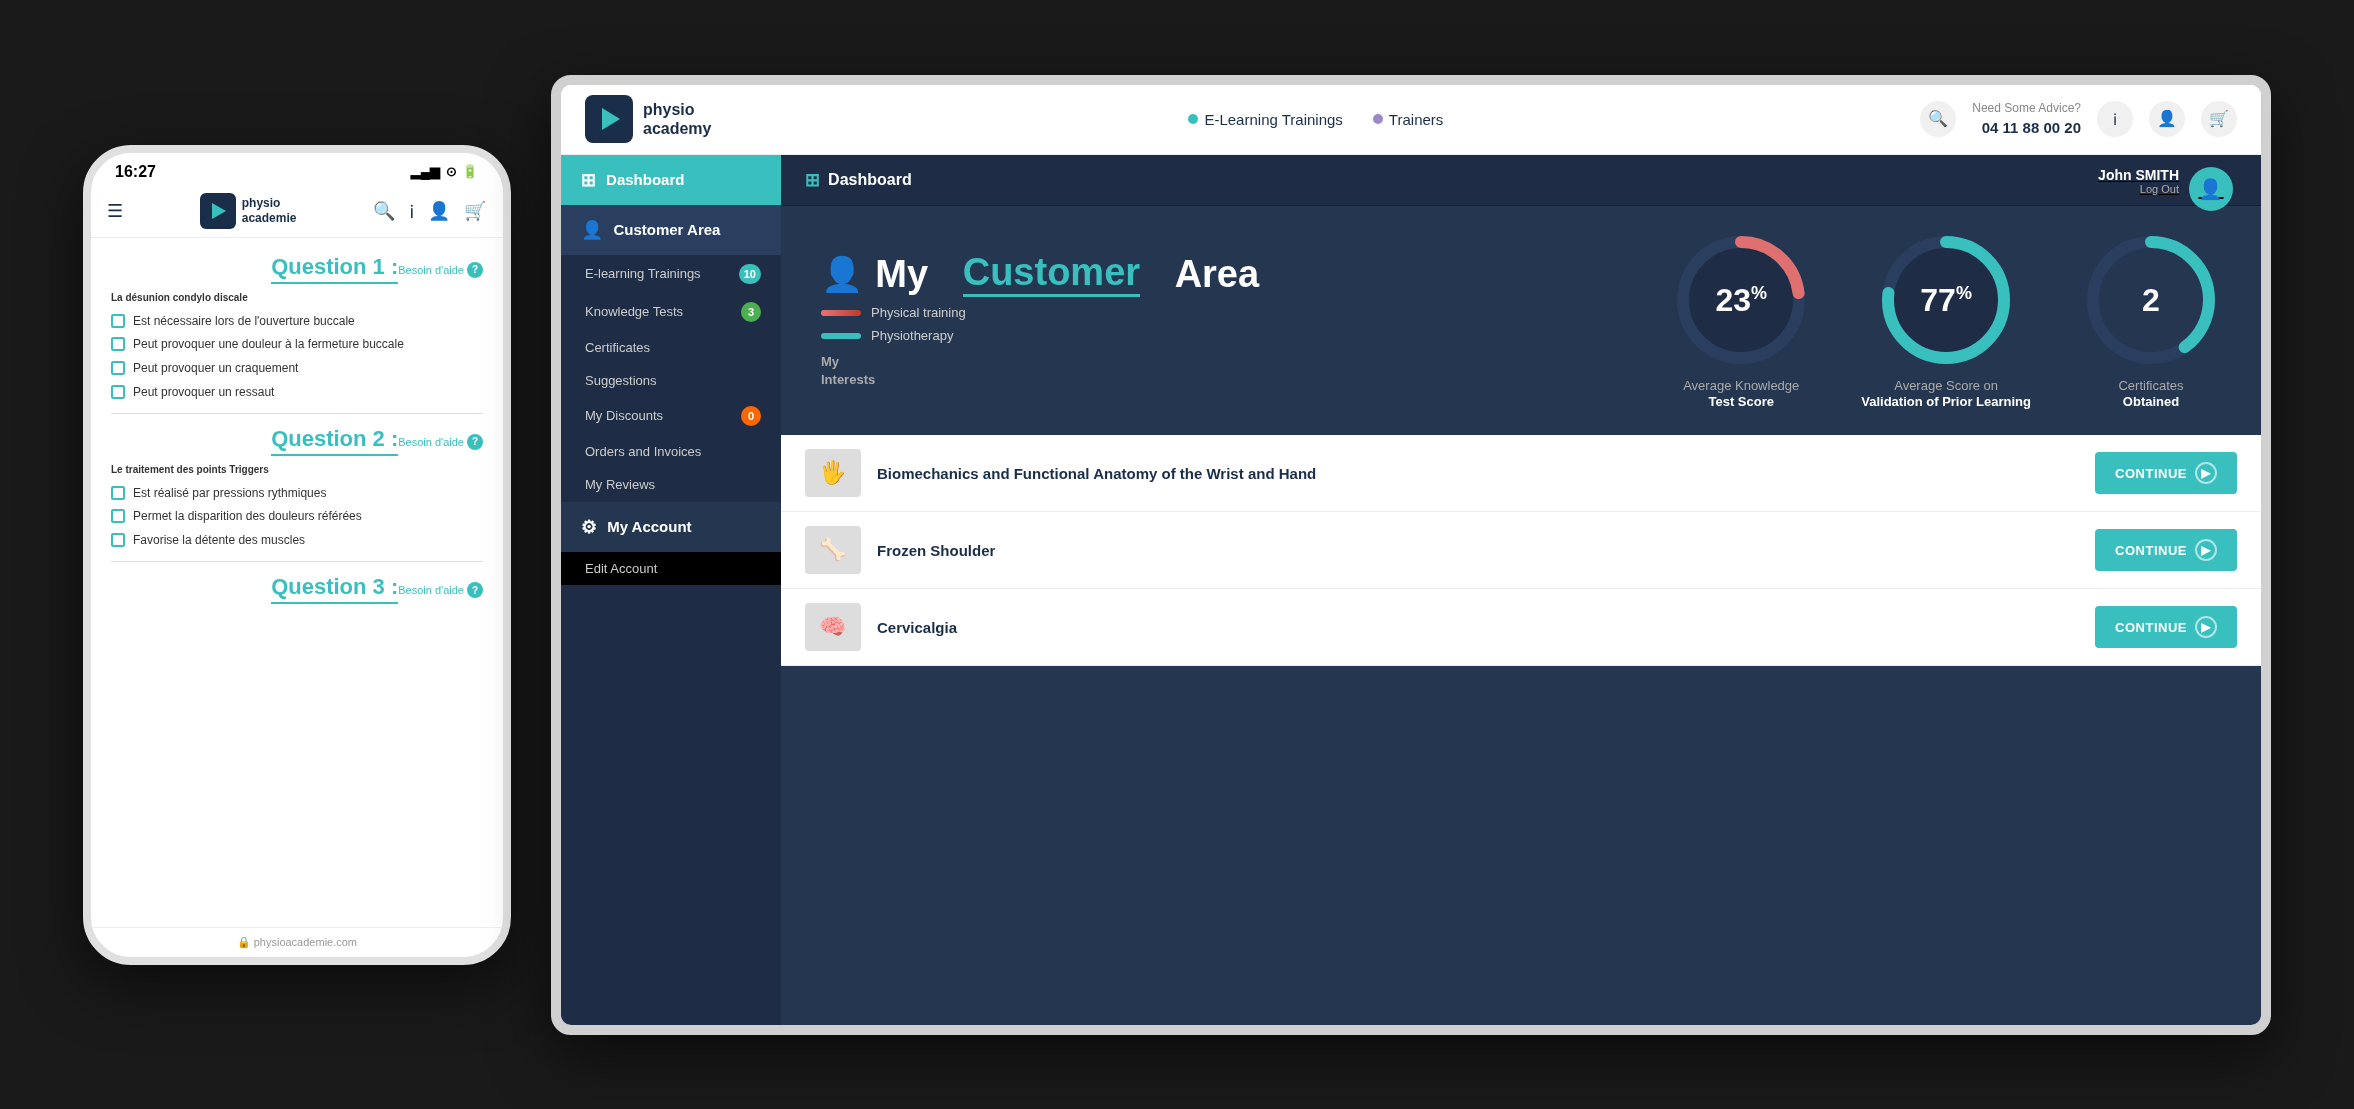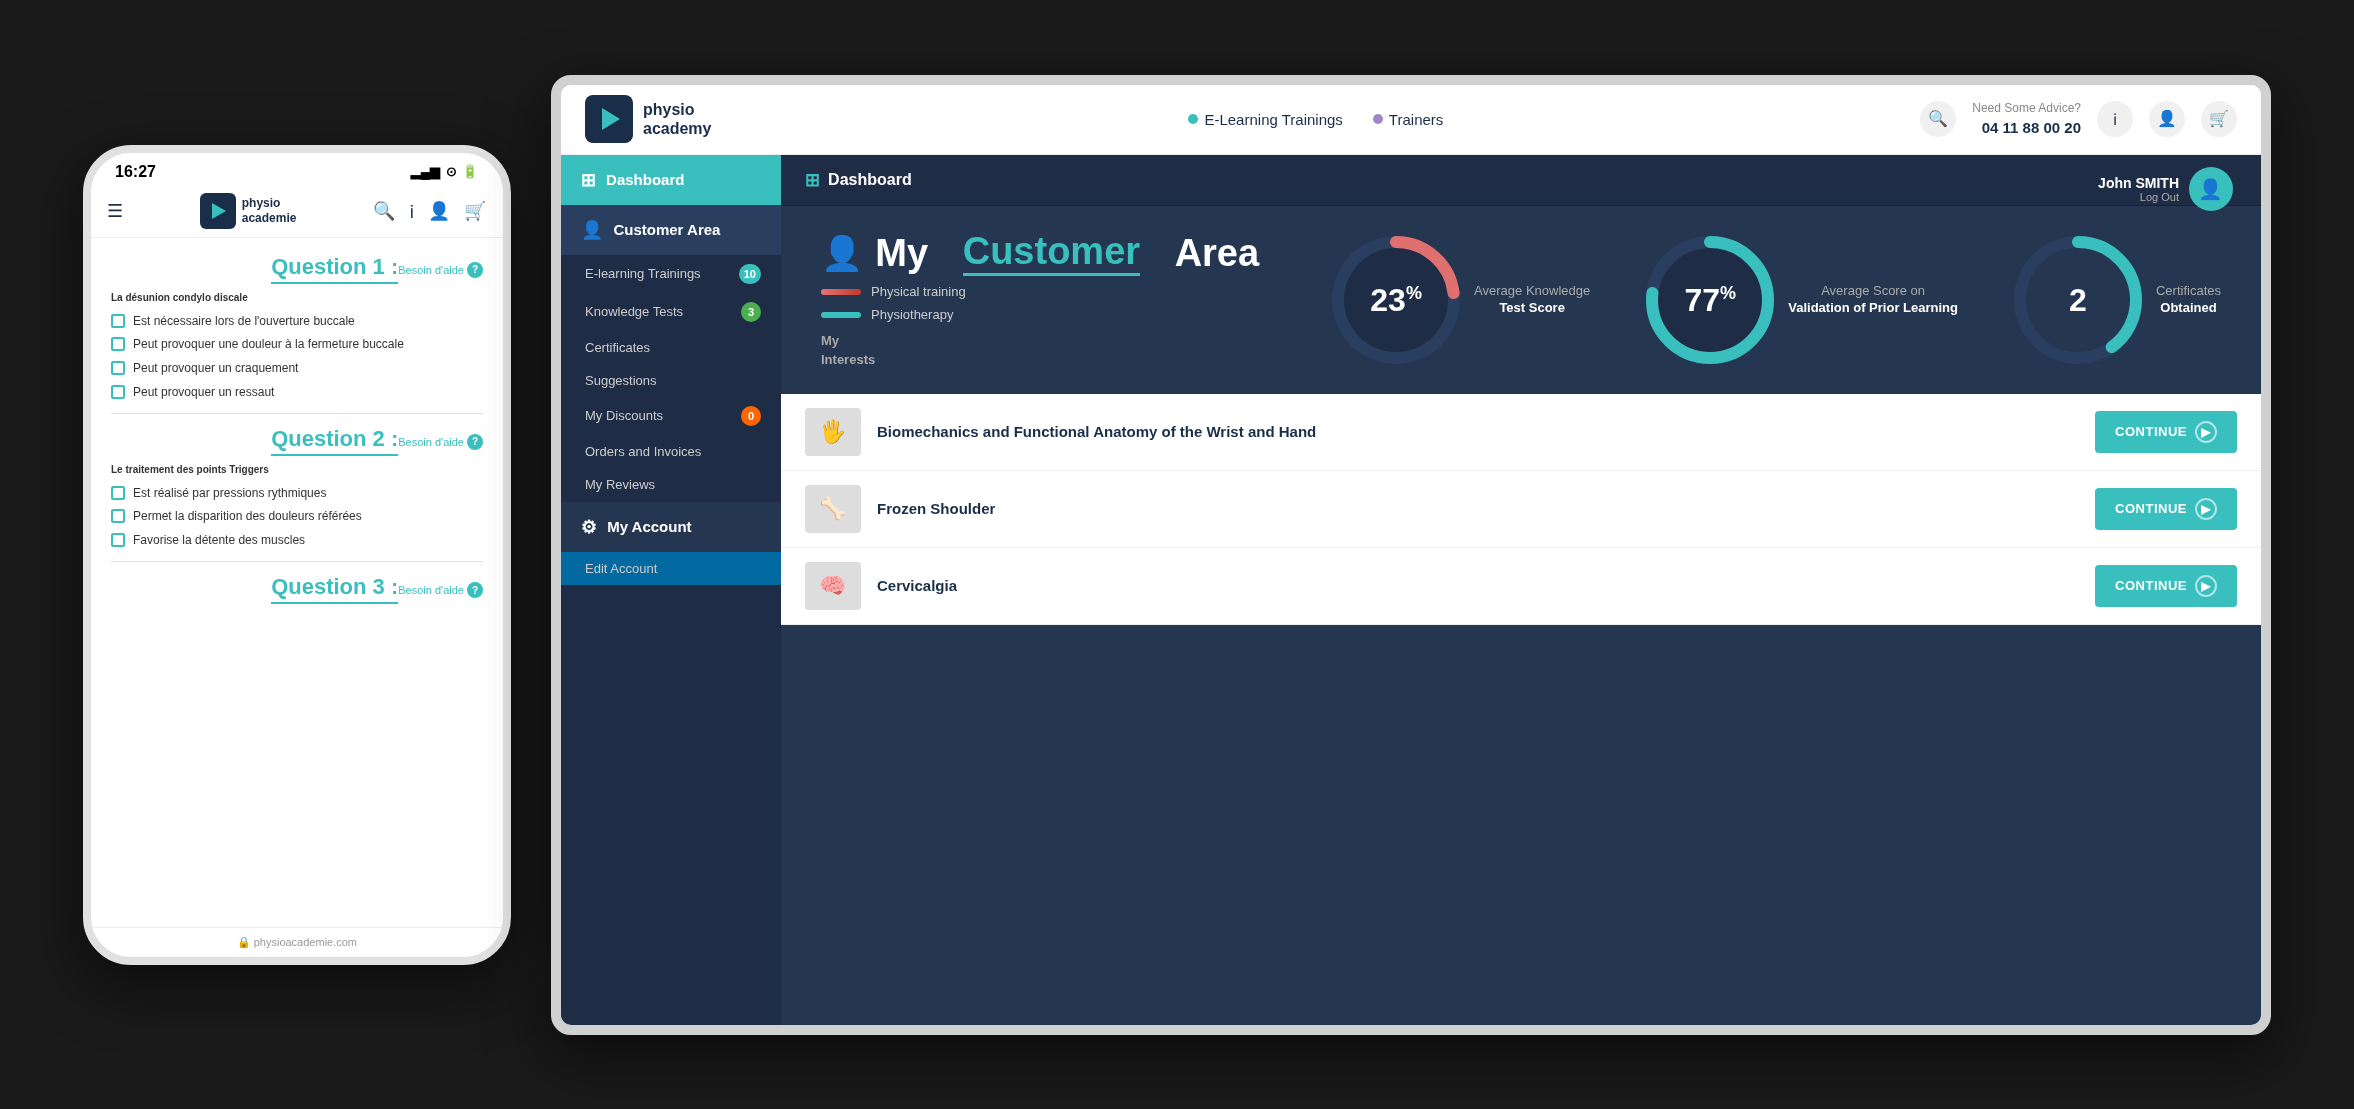--- a/index.html
+++ b/index.html
@@ -384,21 +384,21 @@
       cursor: pointer;
       background: #253650;
       border-top: 1px solid #1e2d45;
     }
 
     .sidebar-account-sub {
       padding: 9px 18px 9px 24px;
       color: #ccc;
       font-size: 13px;
       cursor: pointer;
-      background: #0369a1;
+      background: #000000;
     }
 
     
     .main-content {
       flex: 1;
       background: #253650;
       overflow: hidden;
     }
 
     
@@ -466,21 +466,21 @@
 
     .stats-circles {
       display: flex;
       align-items: center;
       gap: 50px;
       flex-shrink: 0;
     }
 
     .stat-circle-item {
       display: flex;
-      flex-direction: row;
+      flex-direction: column;
       align-items: center;
       gap: 8px;
     }
 
     .stat-circle-label {
       text-align: center;
       color: #aaa;
       font-size: 13px;
       line-height: 1.3;
     }
@@ -824,21 +824,21 @@
 
         <div class="dashboard-header">
           <div class="dashboard-tab">
             <span class="dashboard-tab-icon">⊞</span>
             <span>Dashboard</span>
           </div>
         </div>
 
         <div class="stats-area">
 
-          <div style="position:absolute; top:82px; right:28px; display:flex; align-items:center; gap:10px;">
+          <div style="position:absolute; top:82px; right:28px; display:flex; align-items:flex-start; gap:10px;text-decoration:underline;">
             <div style="text-align:right;">
               <div class="user-name">John SMITH</div>
               <div class="user-logout">Log Out</div>
             </div>
             <div class="stats-user-avatar">👤</div>
           </div>
 
           <div class="stats-title-area">
             <div class="stats-title">
               <span style="font-size:34px;">👤</span>

